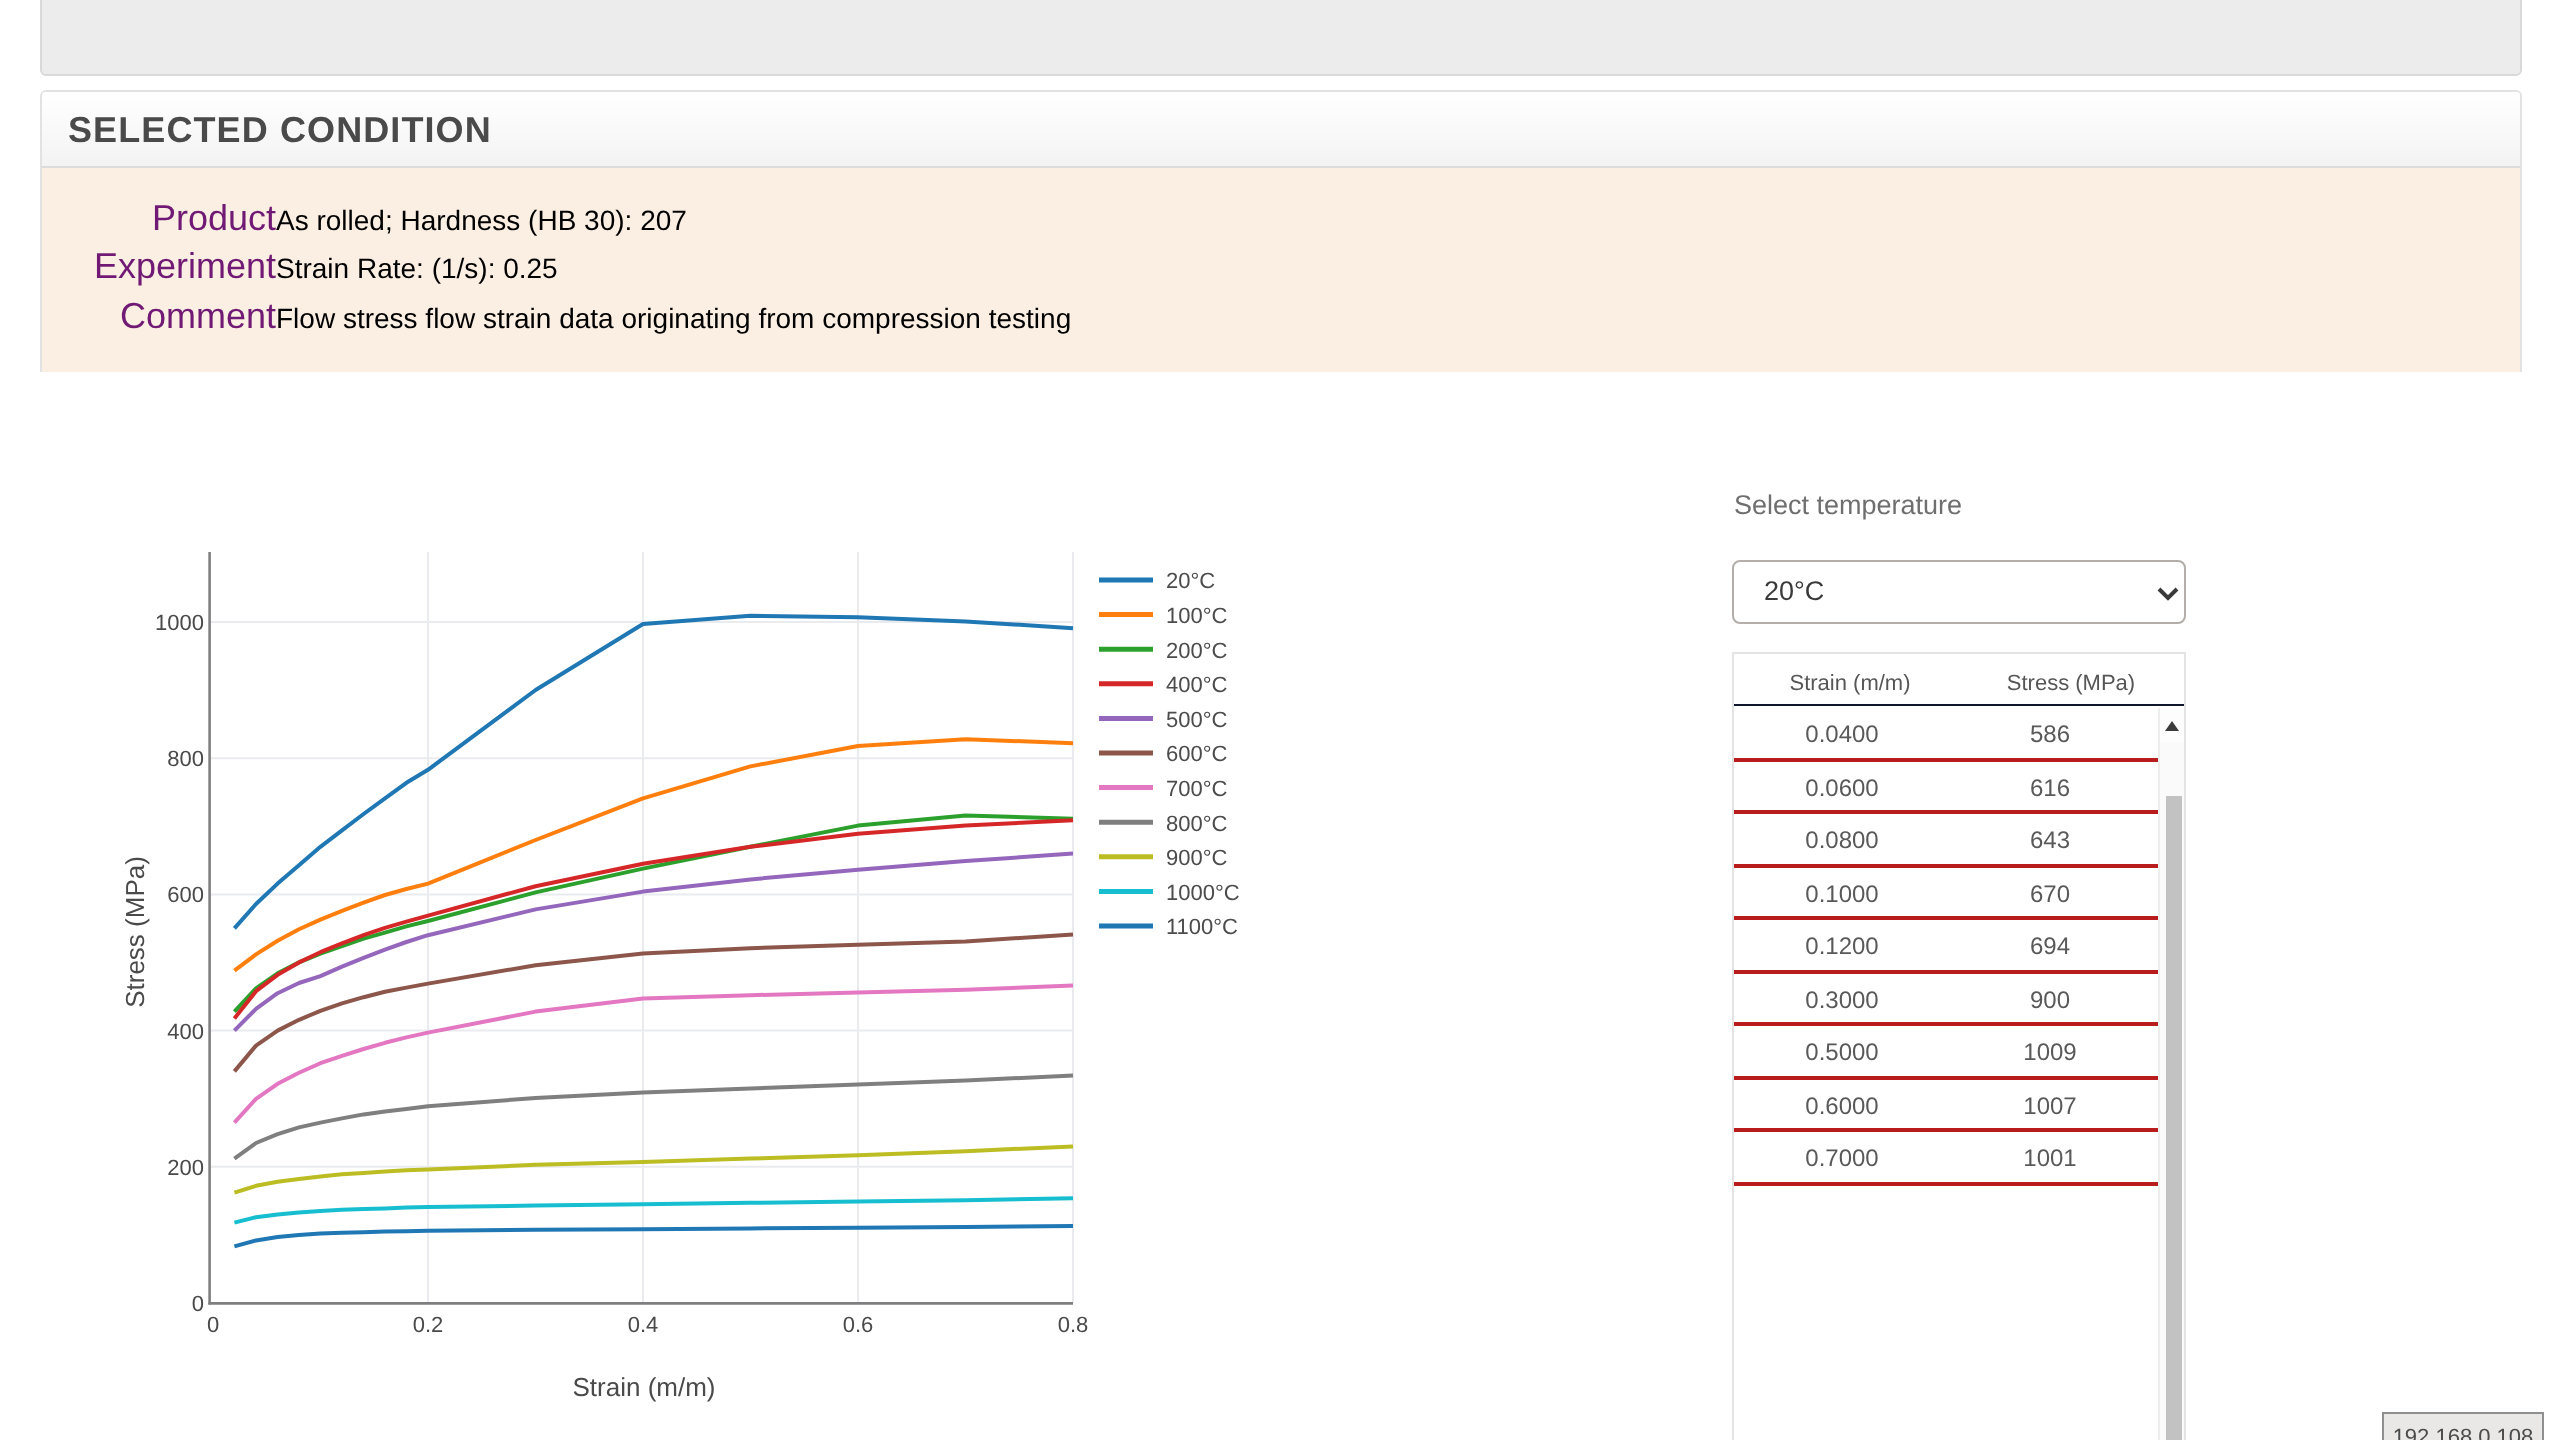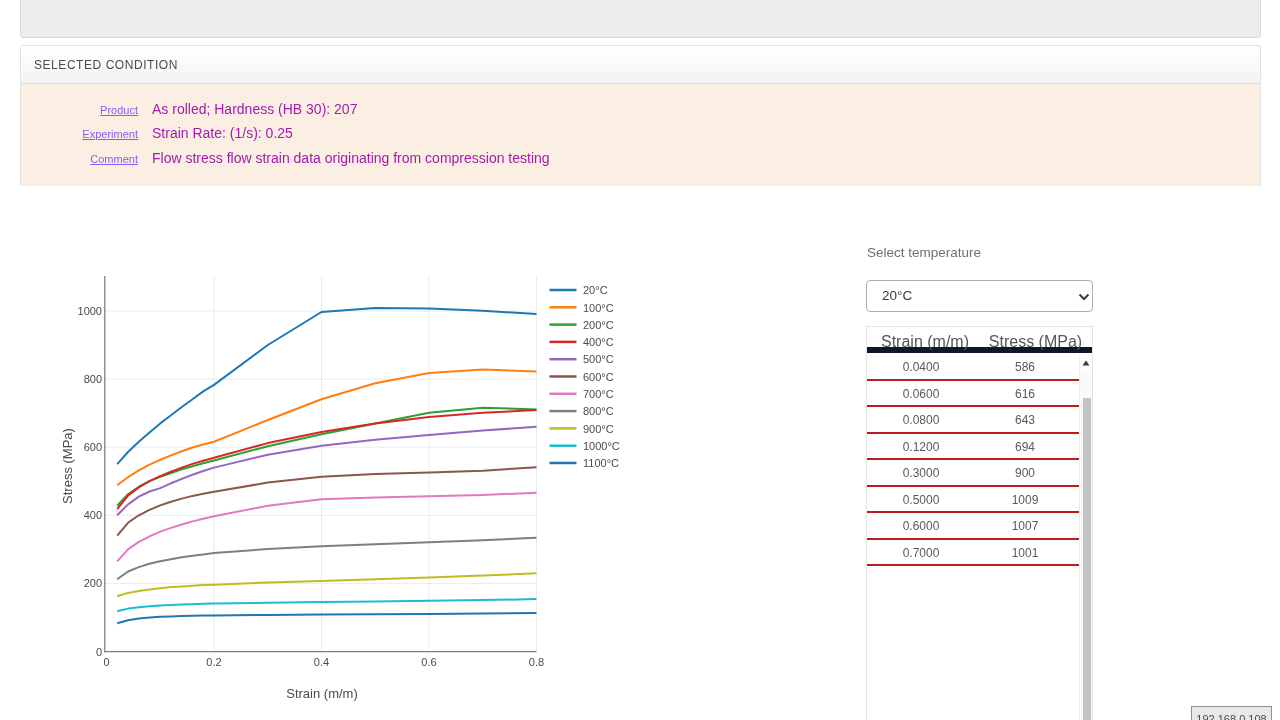--- a/index.html
+++ b/index.html
@@ -3,33 +3,33 @@
 <style>
 * { margin:0; padding:0; box-sizing:border-box; }
 html,body { width:1280px; height:720px; background:#fff; overflow:hidden;
   font-family:"Liberation Sans", sans-serif; }
 .topbar { position:absolute; left:20px; top:-10px; width:1241px; height:48px;
   background:#ececec; border:1px solid #d9d9d9; border-radius:0 0 3px 3px; }
 .panel { position:absolute; left:20px; top:45px; width:1241px; height:141px;
   border:1px solid #e2e2e2; border-bottom:none; border-radius:3px 3px 0 0; overflow:hidden; }
 .phead { height:38px; background:linear-gradient(#ffffff,#f3f3f3);
   border-bottom:1px solid #dcdcdc; line-height:38px; padding-left:13px;
-  font-size:12px; font-weight:normal; letter-spacing:0.55px; color:#4a4a4a; }
+  font-size:18px; font-weight:bold; letter-spacing:0.55px; color:#4a4a4a; }
 .pbody { height:103px; background:#fbeee2; padding-top:12.5px; }
 .prow { height:24.5px; line-height:24.5px; font-size:14px; }
-.prow .lbl { display:inline-block; width:117px; text-align:right; color:#8b5cf6; font-size:11px;text-decoration:underline; }
-.prow .val { margin-left:14px; color:#a21caf; }
+.prow .lbl { display:inline-block; width:117px; text-align:right; color:#701a75; font-size:18px; }
+.prow .val { margin-left:0; color:#000000; }
 .sellabel { position:absolute; left:867px; top:245px; font-size:13.5px; color:#6f6f6f; }
 .selbox { position:absolute; left:866px; top:280px; width:227px; height:32px;
   border:1px solid #b3aea9; border-radius:4px; background:#fff; font-size:13.5px; color:#3a3a3a; }
 .selbox .txt { position:absolute; left:15px; top:7px; }
 .tbl { position:absolute; left:866px; top:326px; width:227px; height:394px;
   border:1px solid #e3e3e3; border-bottom:none; background:#fff; }
-.thead { height:26px; line-height:30px; border-bottom:6px solid #0f172a;
-  font-size:16px; color:#565656; }
+.thead { height:26px; line-height:30px; border-bottom:1px solid #0f172a;
+  font-size:11px; color:#565656; }
 .thead .h1 { display:inline-block; width:116px; text-align:center; }
 .thead .h2 { display:inline-block; width:105px; text-align:center; }
 .tbody { position:absolute; left:0; top:27px; width:213px; }
 .trow { height:26.5px; line-height:26.5px; border-bottom:2px solid #b91c1c;
   font-size:12px; color:#595959; }
 .trow .c1 { display:inline-block; width:108px; text-align:center; }
 .trow .c2 { display:inline-block; width:100px; text-align:center; }
 .sbar { position:absolute; right:0; top:27px; width:13px; height:367px; background:#fafafa;
   border-left:1px solid #ededed; }
 .sbtn { position:absolute; left:0; top:0; width:12px; height:17px; background:#fdfdfd; }
@@ -114,20 +114,21 @@
   <svg width="12" height="8" style="position:absolute;right:2px;top:12px;" viewBox="0 0 12 8">
     <path d="M1.5 1.5 L6 6 L10.5 1.5" fill="none" stroke="#3a3a3a" stroke-width="2"></path>
   </svg>
 </div>
 <div class="tbl">
   <div class="thead"><span class="h1">Strain (m/m)</span><span class="h2">Stress (MPa)</span></div>
   <div class="tbody">
 <div class="trow"><span class="c1">0.0400</span><span class="c2">586</span></div>
 <div class="trow"><span class="c1">0.0600</span><span class="c2">616</span></div>
 <div class="trow"><span class="c1">0.0800</span><span class="c2">643</span></div>
+<div class="trow"><span class="c1">0.1000</span><span class="c2">670</span></div>
 <div class="trow"><span class="c1">0.1200</span><span class="c2">694</span></div>
 <div class="trow"><span class="c1">0.3000</span><span class="c2">900</span></div>
 <div class="trow"><span class="c1">0.5000</span><span class="c2">1009</span></div>
 <div class="trow"><span class="c1">0.6000</span><span class="c2">1007</span></div>
 <div class="trow"><span class="c1">0.7000</span><span class="c2">1001</span></div>
   </div>
   <div class="sbar">
     <div class="sbtn">
         <svg width="8" height="6" viewBox="0 0 8 6">
           <path d="M4 0.5 L7.5 5.5 L0.5 5.5 Z" fill="#3b3b3b"></path>

